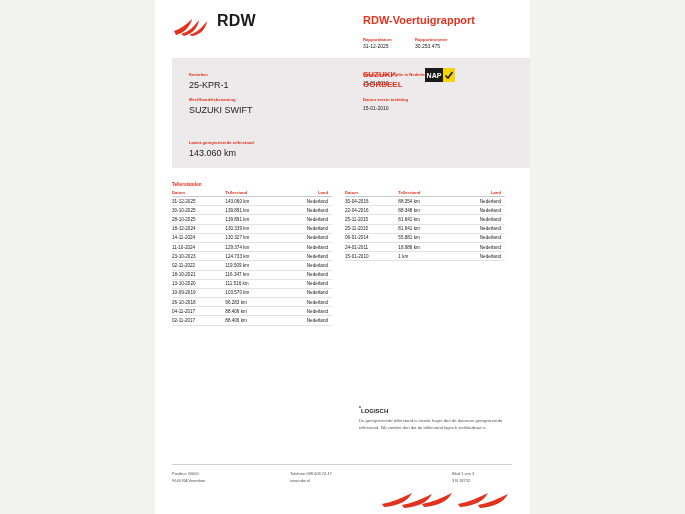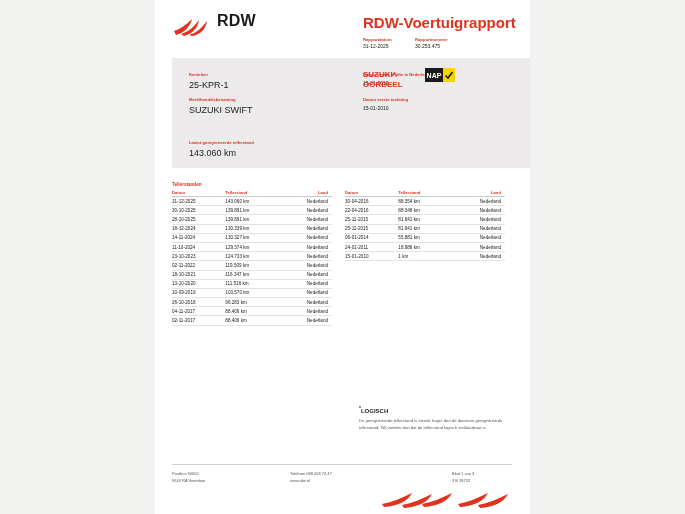--- a/index.html
+++ b/index.html
@@ -37,21 +37,21 @@
     position: absolute;
     left: 62px; top: 12px;
     font-size: 16px;
     font-weight: bold;
     letter-spacing: 0.2px;
     color: #1a1a1a;
   }
   .report-title {
     position: absolute;
     left: 208px; top: 14px;
-    font-size: 15px;
+    font-size: 11px;
     font-weight: bold;
     color: #e1321e;
   }
   .hdr-meta {
     position: absolute;
     left: 208px; top: 36px;
     font-size: 4.2px;
     color: #1a1a1a;
     width: 160px;
   }

